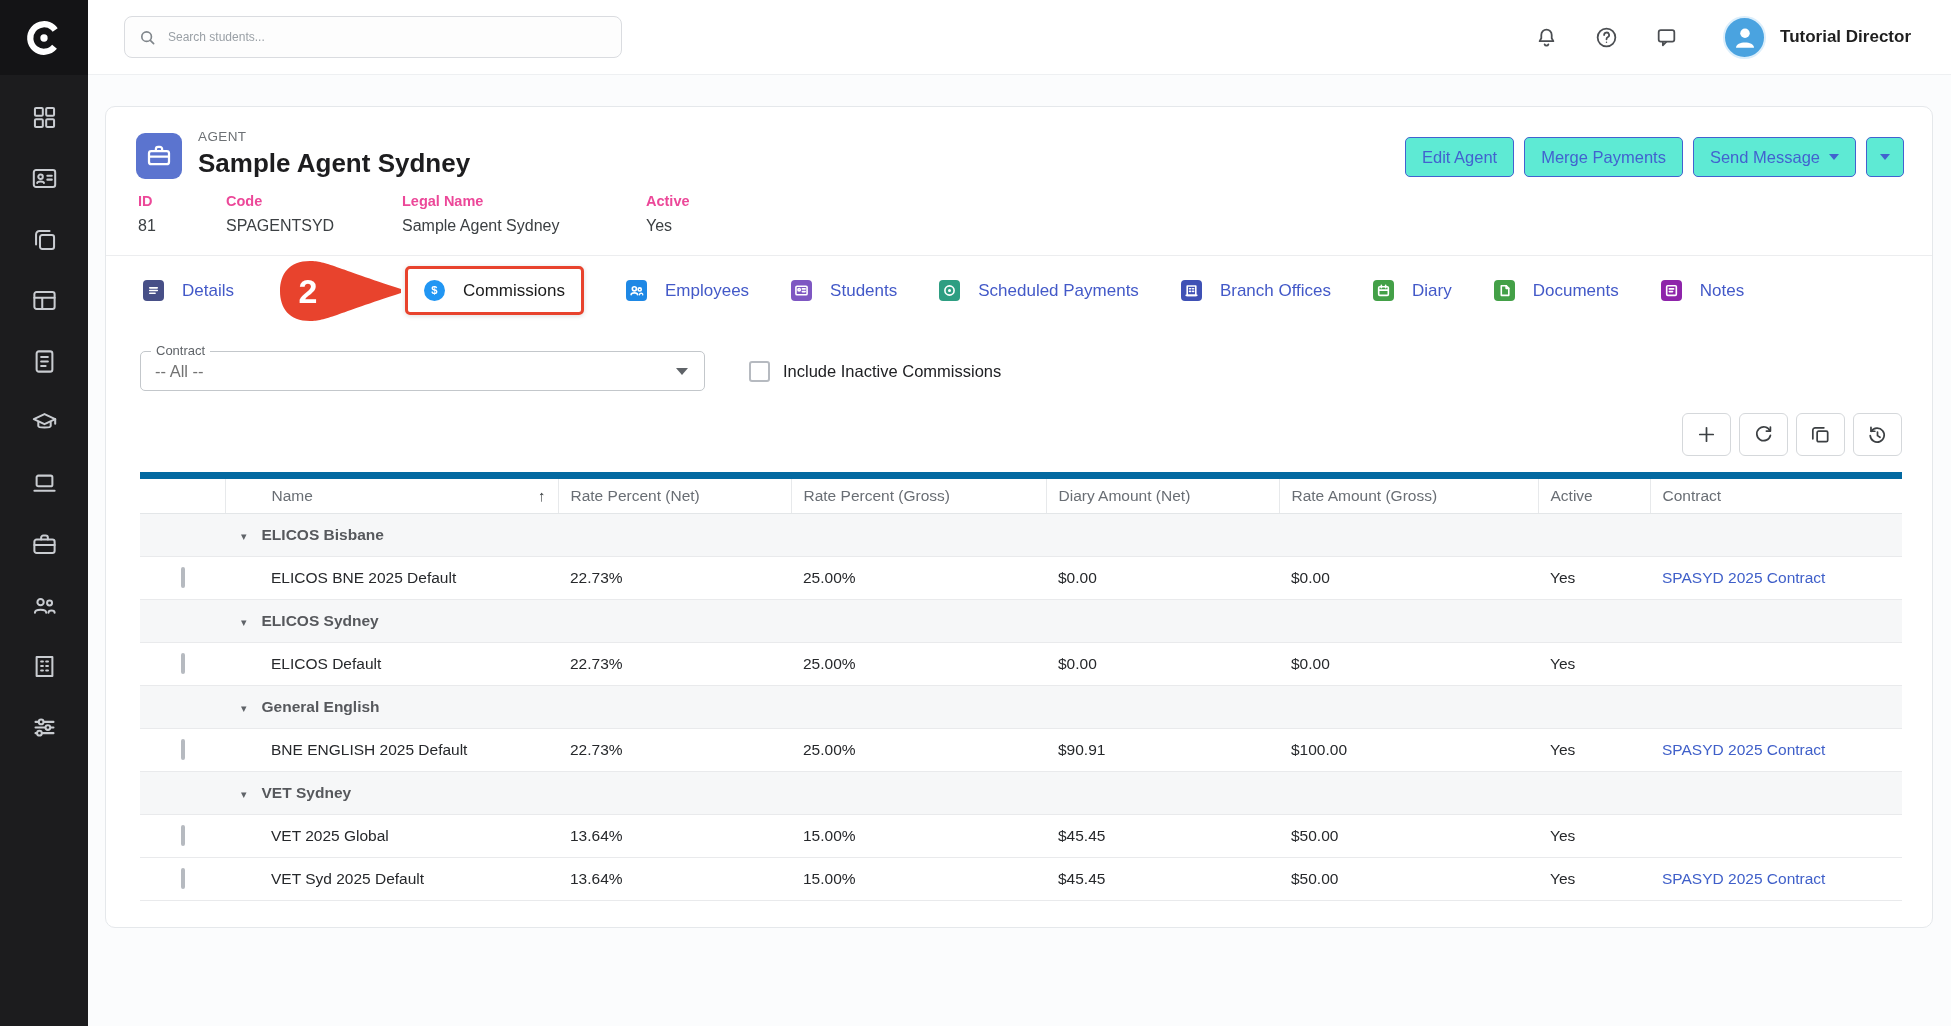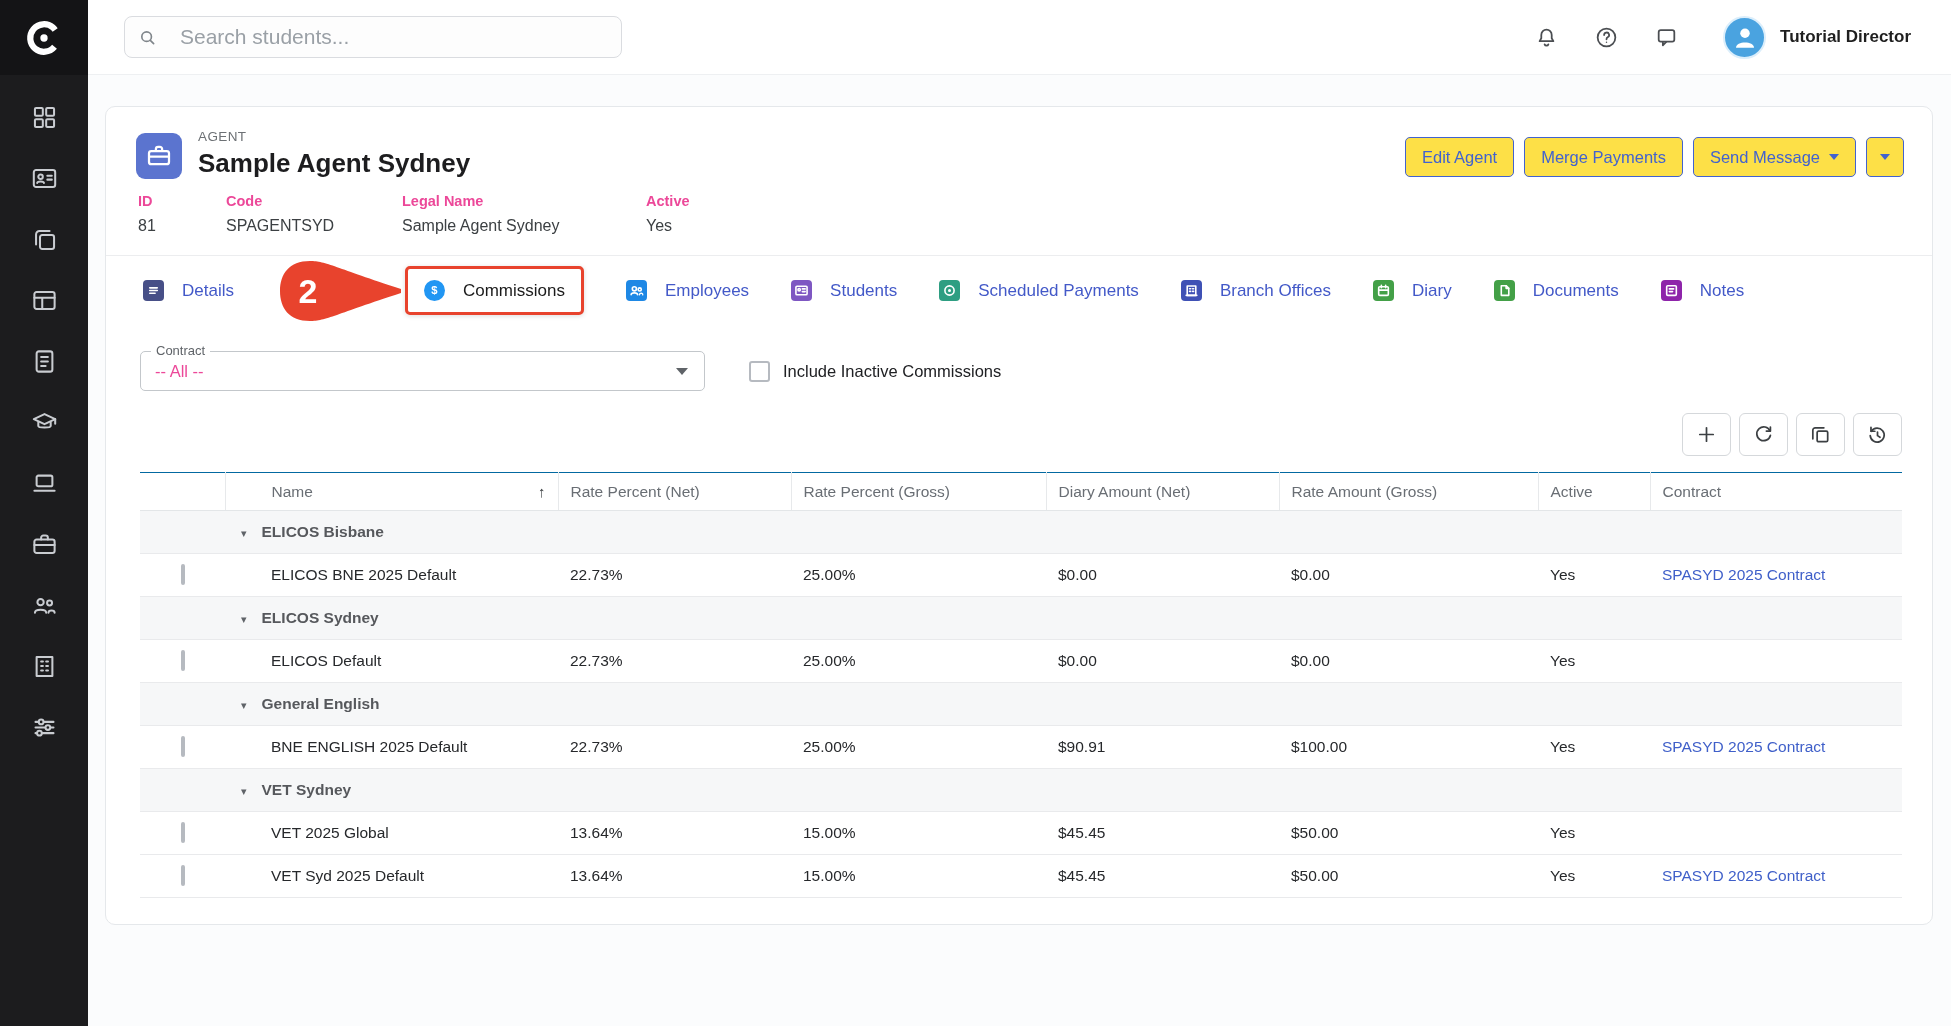--- a/index.html
+++ b/index.html
@@ -9,21 +9,21 @@
   .sidebar { position:fixed; left:0; top:0; width:88px; height:100%; background:#1c1c1e; z-index:30; display:flex; flex-direction:column; }
   .logo-box { width:88px; height:75px; display:flex; align-items:center; justify-content:center; background:#141416; }
   .side-nav { display:flex; flex-direction:column; align-items:center; padding-top:12px; }
   .side-item { width:88px; height:61px; display:flex; align-items:center; justify-content:center; color:#c9ccd1; cursor:pointer; }
   .side-item svg { width:27px; height:27px; }
 
   
   .topbar { position:fixed; left:88px; top:0; right:0; height:75px; background:#fff; border-bottom:1px solid #eef0f2; display:flex; align-items:center; z-index:20; }
   .search-wrap { margin-left:36px; width:498px; height:42px; border:1px solid #dadce0; border-radius:8px; background:#fdfdfd; display:flex; align-items:center; padding:0 12px; color:#80868b; }
   .search-wrap svg { width:21px; height:21px; flex:0 0 auto; }
-  .search-input { border:none; outline:none; background:transparent; margin-left:22px; font-size:21px; width:100%; font-family:"Liberation Sans",sans-serif; color:#1d4ed8; }
+  .search-input { border:none; outline:none; background:transparent; margin-left:10px; font-size:12px; width:100%; font-family:"Liberation Sans",sans-serif; color:#1d4ed8; }
   .search-input::placeholder { color:#9aa0a6; }
   .top-icons { margin-left:auto; display:flex; align-items:center; gap:34px; color:#4b4e52; }
   .top-icon-btn { width:26px; height:26px; cursor:pointer; display:flex; align-items:center; justify-content:center; }
   .top-icon-btn svg { width:25px; height:25px; }
   .user-chip { display:flex; align-items:center; gap:14px; margin-left:44px; padding-right:40px; cursor:pointer; }
   .avatar { width:43px; height:43px; border-radius:50%; background:#4aa3e0; display:flex; align-items:center; justify-content:center; border:2px solid #dbeefb; }
   .avatar svg { width:30px; height:30px; }
   .user-name { font-size:17px; font-weight:bold; color:#1f1f1f; }
 
   
@@ -31,21 +31,21 @@
   .card { background:#fff; border:1px solid #e5e8eb; border-radius:10px; }
 
   .card-top { border-bottom:1px solid #ecedef; }
   .card-header { display:flex; align-items:flex-start; padding:22px 28px 4px 30px; }
   .agent-icon { width:46px; height:46px; border-radius:9px; background:#5b74cf; display:flex; align-items:center; justify-content:center; margin-top:4px; }
   .agent-icon svg { width:30px; height:30px; }
   .head-text { margin-left:16px; }
   .kicker { font-size:13.5px; color:#6d7175; letter-spacing:.4px; }
   .page-title { font-size:26px; font-weight:bold; color:#1d1d1f; margin-top:4px; }
   .head-actions { margin-left:auto; display:flex; align-items:center; gap:10px; margin-top:8px; }
-  .btn-outline { height:40px; padding:0 16px; border:1px solid #4262cf; color:#4262cf; border-radius:5px; background:#fde047; font-size:16.5px; display:flex; align-items:center; gap:9px; cursor:pointer; font-family:"Liberation Sans",sans-serif; }
+  .btn-outline { height:40px; padding:0 16px; border:1px solid #4262cf; color:#4262cf; border-radius:5px; background:#5eead4; font-size:16.5px; display:flex; align-items:center; gap:9px; cursor:pointer; font-family:"Liberation Sans",sans-serif; }
   .btn-outline.icon-only { padding:0 13px; }
   .caret-down { width:0; height:0; border-left:5px solid transparent; border-right:5px solid transparent; border-top:6px solid #4262cf; display:inline-block; }
 
   .info-row { display:flex; padding:10px 30px 20px 32px; }
   .info-col { padding-right:18px; }
   .info-col:nth-child(1){ width:88px; }
   .info-col:nth-child(2){ width:176px; }
   .info-col:nth-child(3){ width:244px; }
   .info-label { font-size:14.5px; font-weight:bold; color:#ec4899; }
   .info-value { font-size:16px; color:#3c4043; margin-top:8px; }
@@ -58,32 +58,32 @@
   .tab-ic svg { width:15px; height:15px; }
   .tab.highlight { color:#1b1b1b; background:#fff; border:3px solid #e8432d; border-radius:5px; padding:11px 16px; box-shadow:0 1px 5px rgba(0,0,0,.14); }
   .tab-spacer { width:87px; flex:0 0 auto; }
   .annot-arrow { position:absolute; left:170px; top:50%; transform:translateY(-50%); width:128px; height:66px; z-index:5; pointer-events:none; }
 
   
   .card-body { padding:26px 30px 26px 34px; }
   .filter-row { display:flex; align-items:center; }
   .select { position:relative; width:565px; height:40px; border:1px solid #c3c7cb; border-radius:5px; display:flex; align-items:center; padding:0 16px 0 14px; cursor:pointer; background:#fff; }
   .select .float { position:absolute; top:-9px; left:10px; background:#fff; padding:0 5px; font-size:13px; color:#5f6368; }
-  .select .value { font-size:16.5px; color:#ec4899; }
+  .select .value { font-size:16.5px; color:#737373; }
   .select .sel-caret { margin-left:auto; width:0; height:0; border-left:6px solid transparent; border-right:6px solid transparent; border-top:7px solid #5f6368; }
   .include { margin-left:44px; display:flex; align-items:center; gap:13px; cursor:pointer;text-align:center; }
   .cb { width:21px; height:21px; border:2px solid #b6bac0; border-radius:3px; background:#fff; flex:0 0 auto; }
   .include-label { font-size:16.5px; color:#202124; }
 
   .toolbar { margin-top:22px; display:flex; justify-content:flex-end; gap:8px; }
   .tool-btn { width:49px; height:43px; border:1px solid #d5d8db; border-radius:6px; background:#fff; display:flex; align-items:center; justify-content:center; color:#3c4043; cursor:pointer; }
   .tool-btn svg { width:23px; height:23px; }
 
   table.grid { margin-top:16px; border-collapse:collapse; table-layout:fixed; width:100%; }
-  .grid th { border-top:1px solid #0369a1; border-bottom:1px solid #e3e6e8; border-right:1px solid #e7e9eb; height:38px; font-weight:normal; color:#696e74; font-size:15.5px; text-align:left; padding:0 12px; }
+  .grid th { border-top:7px solid #0369a1; border-bottom:1px solid #e3e6e8; border-right:1px solid #e7e9eb; height:38px; font-weight:normal; color:#696e74; font-size:15.5px; text-align:left; padding:0 12px; }
   .grid th:last-child { border-right:none; }
   .grid th.col-name { padding-left:46px; }
   .sort-arrow { float:right; color:#3c4043; font-size:15px; }
   .grid td { border-bottom:1px solid #e9eaec; height:43px; font-size:15.5px; color:#26282b; padding:0 12px; background:#fff; }
   .grid td.col-name { padding-left:46px; }
   .grid td.col-check { text-align:center; }
   .grid tr.group-row td { background:#f6f7f8; padding-left:101px; font-weight:bold; color:#56585c; }
   .gcaret { color:#5f6368; font-size:11px; margin-right:15px; font-weight:normal; display:inline-block; }
   a.link { color:#3f5fc9; text-decoration:none; cursor:pointer; }
 </style>

